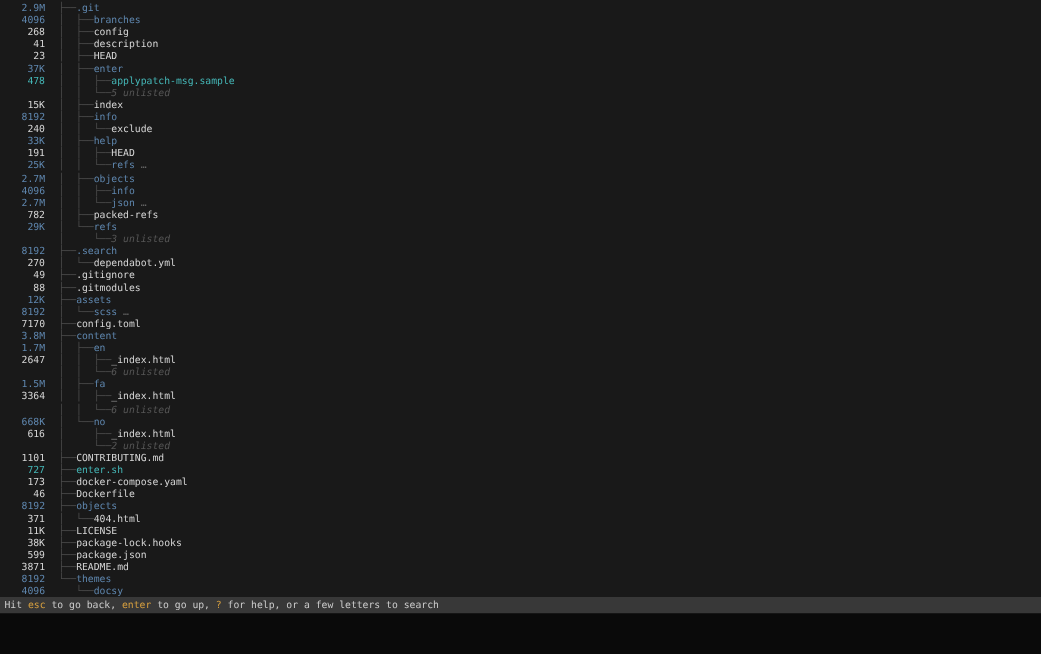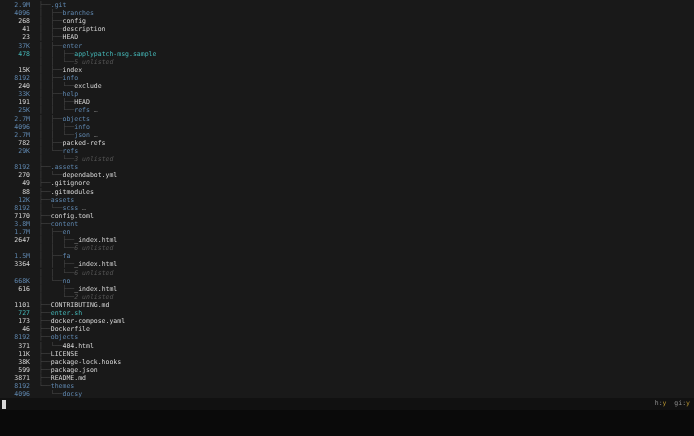--- a/index.html
+++ b/index.html
@@ -79,21 +79,21 @@
       <div class="row"><span class="size file">240</span><span class="prefix">│  │  └──</span><span class="name file">exclude</span></div>
       <div class="row"><span class="size dir">33K</span><span class="prefix">│  ├──</span><span class="name dir">help</span></div>
       <div class="row"><span class="size file">191</span><span class="prefix">│  │  ├──</span><span class="name file">HEAD</span></div>
       <div class="row"><span class="size dir">25K</span><span class="prefix">│  │  └──</span><span class="name dir">refs</span><span class="ellipsis"> …</span></div>
       <div class="row"><span class="size dir">2.7M</span><span class="prefix">│  ├──</span><span class="name dir">objects</span></div>
       <div class="row"><span class="size dir">4096</span><span class="prefix">│  │  ├──</span><span class="name dir">info</span></div>
       <div class="row"><span class="size dir">2.7M</span><span class="prefix">│  │  └──</span><span class="name dir">json</span><span class="ellipsis"> …</span></div>
       <div class="row"><span class="size file">782</span><span class="prefix">│  ├──</span><span class="name file">packed-refs</span></div>
       <div class="row"><span class="size dir">29K</span><span class="prefix">│  └──</span><span class="name dir">refs</span></div>
       <div class="row"><span class="size unlisted"></span><span class="prefix">│     └──</span><span class="name unlisted">3 unlisted</span></div>
-      <div class="row"><span class="size dir">8192</span><span class="prefix">├──</span><span class="name dir">.assets</span></div>
+      <div class="row"><span class="size dir">8192</span><span class="prefix">├──</span><span class="name dir">.search</span></div>
       <div class="row"><span class="size file">270</span><span class="prefix">│  └──</span><span class="name file">dependabot.yml</span></div>
       <div class="row"><span class="size file">49</span><span class="prefix">├──</span><span class="name file">.gitignore</span></div>
       <div class="row"><span class="size file">88</span><span class="prefix">├──</span><span class="name file">.gitmodules</span></div>
       <div class="row"><span class="size dir">12K</span><span class="prefix">├──</span><span class="name dir">assets</span></div>
       <div class="row"><span class="size dir">8192</span><span class="prefix">│  └──</span><span class="name dir">scss</span><span class="ellipsis"> …</span></div>
       <div class="row"><span class="size file">7170</span><span class="prefix">├──</span><span class="name file">config.toml</span></div>
       <div class="row"><span class="size dir">3.8M</span><span class="prefix">├──</span><span class="name dir">content</span></div>
       <div class="row"><span class="size dir">1.7M</span><span class="prefix">│  ├──</span><span class="name dir">en</span></div>
       <div class="row"><span class="size file">2647</span><span class="prefix">│  │  ├──</span><span class="name file">_index.html</span></div>
       <div class="row"><span class="size unlisted"></span><span class="prefix">│  │  └──</span><span class="name unlisted">6 unlisted</span></div>
@@ -110,20 +110,17 @@
       <div class="row"><span class="size dir">8192</span><span class="prefix">├──</span><span class="name dir">objects</span></div>
       <div class="row"><span class="size file">371</span><span class="prefix">│  └──</span><span class="name file">404.html</span></div>
       <div class="row"><span class="size file">11K</span><span class="prefix">├──</span><span class="name file">LICENSE</span></div>
       <div class="row"><span class="size file">38K</span><span class="prefix">├──</span><span class="name file">package-lock.hooks</span></div>
       <div class="row"><span class="size file">599</span><span class="prefix">├──</span><span class="name file">package.json</span></div>
       <div class="row"><span class="size file">3871</span><span class="prefix">├──</span><span class="name file">README.md</span></div>
       <div class="row"><span class="size dir">8192</span><span class="prefix">└──</span><span class="name dir">themes</span></div>
       <div class="row"><span class="size dir">4096</span><span class="prefix">   └──</span><span class="name dir">docsy</span></div>
     </div>
 
+  <div class="statusbar" id="status"><span class="plain">Hit </span><span class="key">esc</span><span class="plain"> to go back, </span><span class="key">enter</span><span class="plain"> to go up, </span><span class="key">?</span><span class="plain"> for help, or a few letters to search</span></div>
 
-  <div class="inputline">
-    <span class="cursor"></span>
-    <span class="flags" id="flags"><span class="lbl">h:</span><span class="val">y</span><span class="lbl">  </span><span class="lbl">gi:</span><span class="val">y</span></span>
-  </div>
 
   <div class="bottomfill"></div>
 </div>
 
 </body></html>

